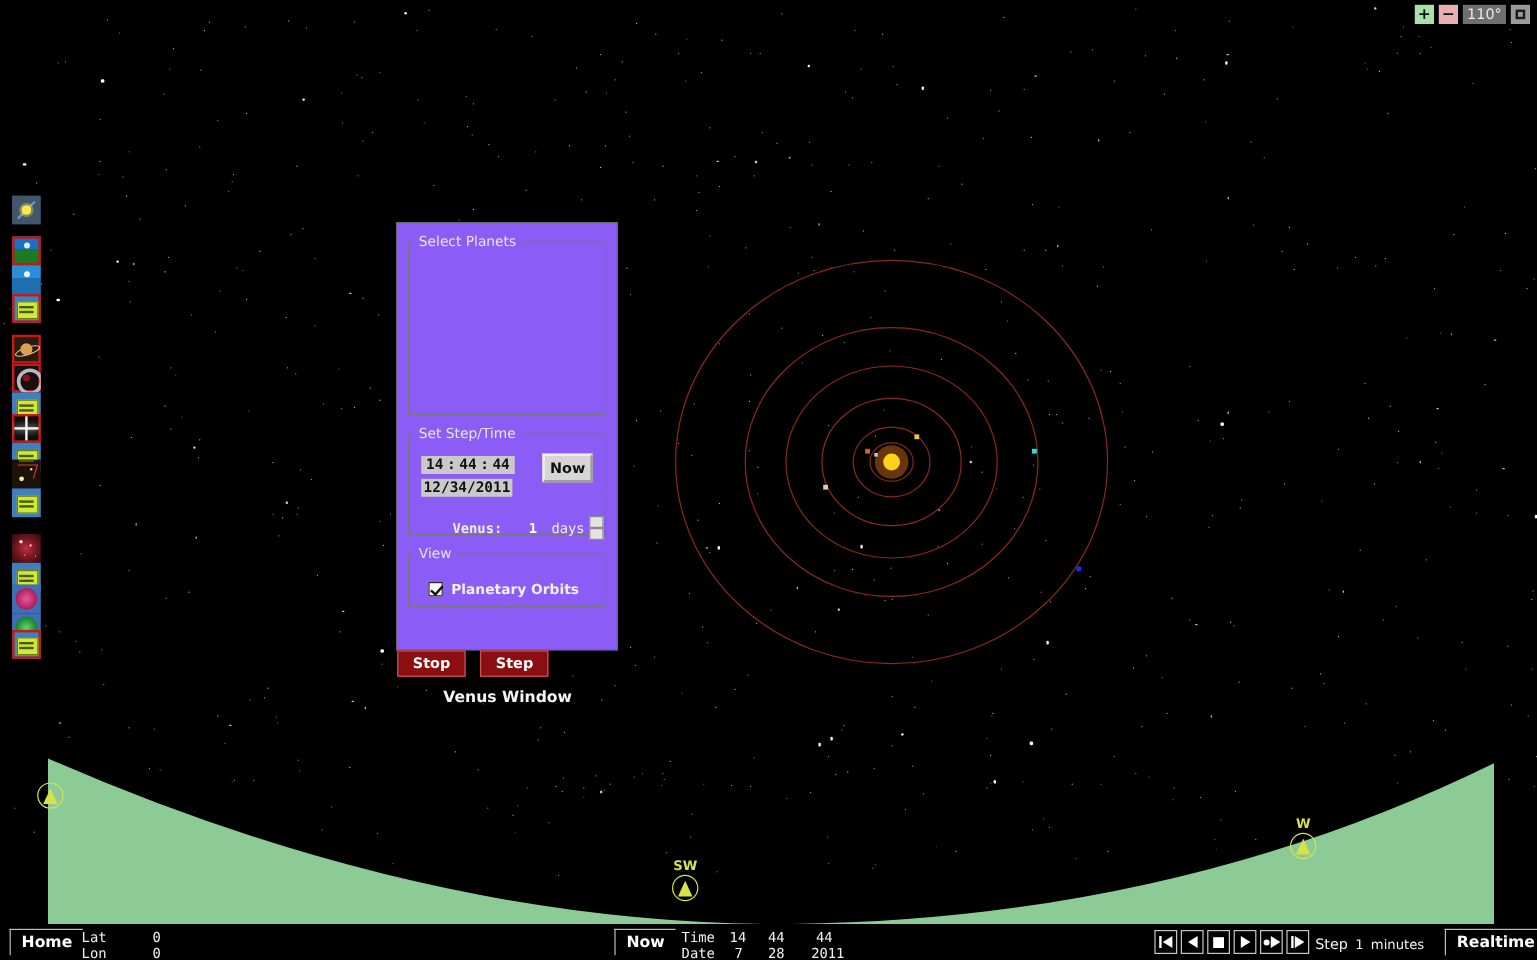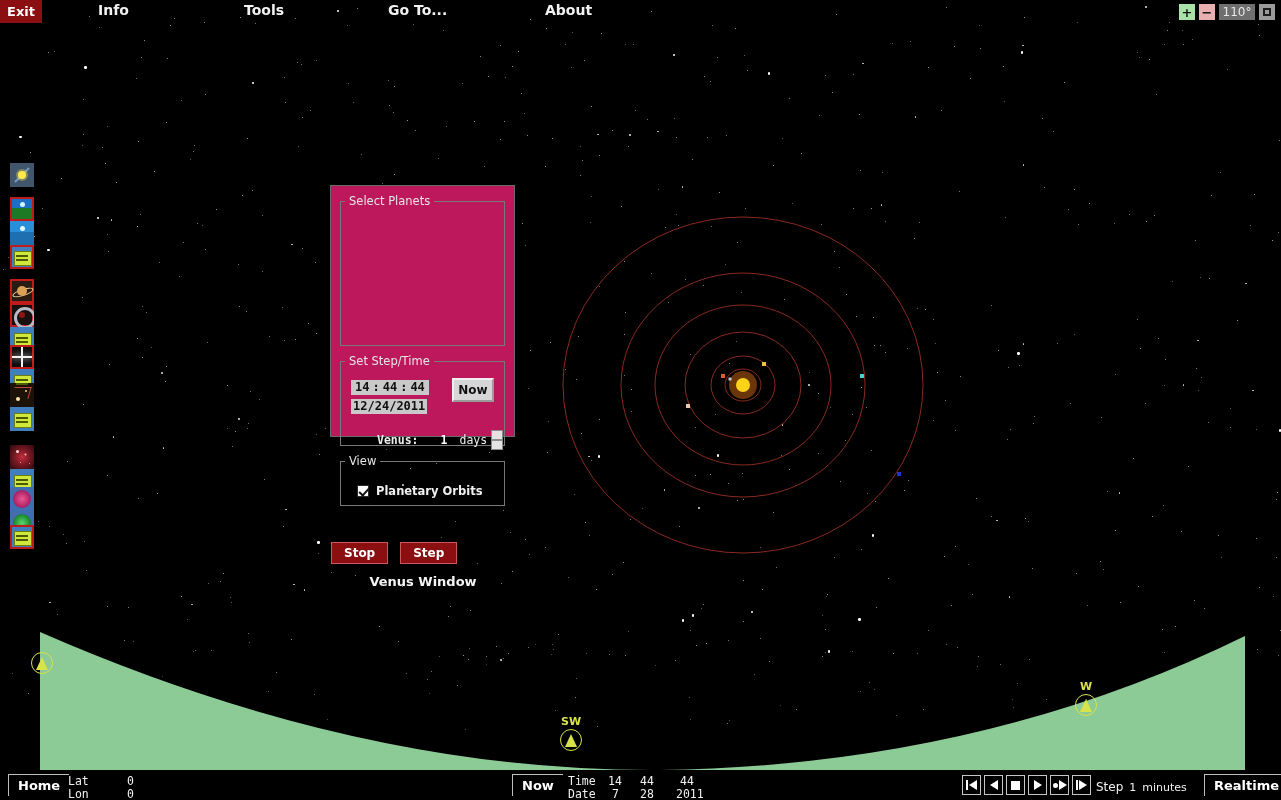--- a/index.html
+++ b/index.html
@@ -102,22 +102,22 @@
 
   .pic-galgrn{ background:#3f6fb0; }
   .pic-galgrn::after{ content:""; position:absolute; left:3px; top:3px; width:18px; height:18px; border-radius:50%;
     background:radial-gradient(circle, #5fd36a 0%, #1f8f33 60%, #0d4a19 100%); }
 
   
   #orbitmap { position:absolute; left:0; top:0; width:1281px; height:800px; pointer-events:none; z-index:20; }
 
   
   #planet-dialog {
-    position:absolute; left:330px; top:185px; width:185px; height:252px;
-    background:#be185d; border:1px solid #6a6a6a; z-index:45;
+    position:absolute; left:330px; top:185px; width:185px; height:357px;
+    background:#8b5cf6; border:1px solid #6a6a6a; z-index:45;
     font-family:"DejaVu Sans", sans-serif;
   }
   fieldset.grp {
     border:1px solid #787878; margin:8px 9px 0 9px; padding:0;
     position:relative;
   }
   fieldset.grp > legend {
     color:#e6e6e6; font-size:11.5px; padding:0 4px; margin-left:4px;
     font-family:"DejaVu Sans", sans-serif;
   }
@@ -890,29 +890,20 @@
       <div class="cardinal" style="left: 1070px; top: 681px; width: 32px;">
         <div class="ctxt">W</div>
         <div class="cmark"></div>
       </div>
       <div class="cardinal" style="left: 26px; top: 650px; width: 32px;">
         <div class="ctxt"></div>
         <div class="cmark"></div>
       </div>
     </div>
 
-  <div id="menubar">
-    <div id="exit-btn">Exit</div>
-    <div id="menu-items">
-        <div class="menu-item" style="left: 98px;">Info</div>
-        <div class="menu-item" style="left: 244px;">Tools</div>
-        <div class="menu-item" style="left: 388px;">Go To...</div>
-        <div class="menu-item" style="left: 545px;">About</div>
-      </div>
-  </div>
 
   <div id="zoomctl">
     <div class="zbtn plus">+</div>
     <div class="zbtn minus">−</div>
     <div id="zoomval">110°</div>
     <div id="fullscreen-btn">
         <i></i>
       </div>
   </div>
 
@@ -949,21 +940,21 @@
         <div class="lcd" id="time-field">
           <span class="seg">14</span>
           <span class="sep">:</span>
           <span class="seg">44</span>
           <span class="sep">:</span>
           <span class="seg">44</span>
         </div>
         <div class="lcd" id="date-field">
           <span class="seg">12</span>
           <span class="sep">/</span>
-          <span class="seg">24</span>
+          <span class="seg">34</span>
           <span class="sep">/</span>
           <span class="seg">2011</span>
         </div>
         <div id="now-btn">Now</div>
         <div id="step-row">
           <span class="lbl">Venus:</span>
           <span id="step-val">1</span>
           <span id="step-unit">days</span>
           <div id="step-spin">
               <div></div>

